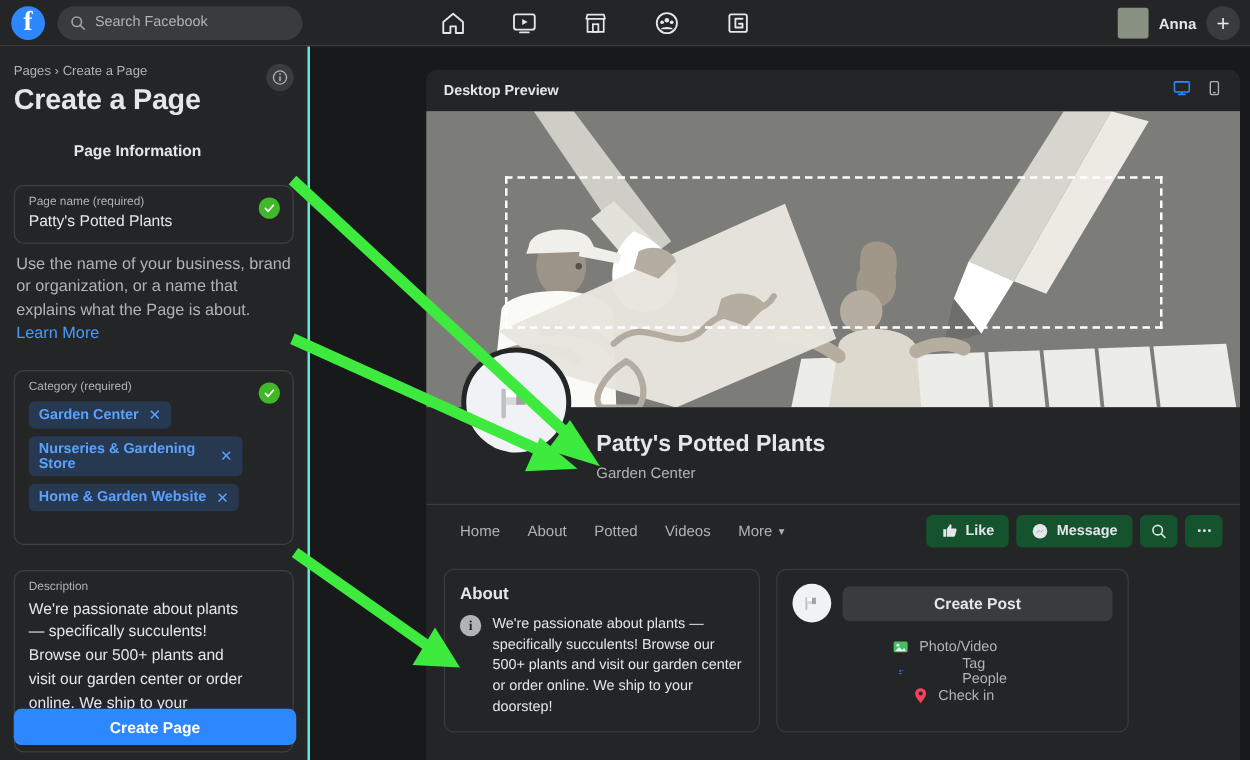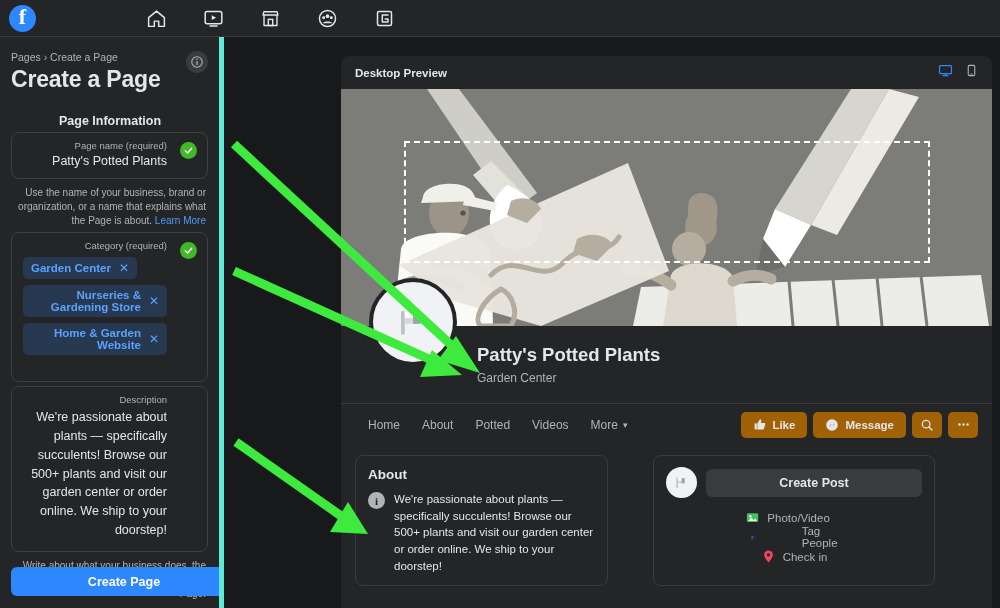--- a/index.html
+++ b/index.html
@@ -51,46 +51,46 @@
   }
   .user-name { color: #e4e6eb; font-size: 12px; font-weight: bold; }
   .plus-btn {
     width: 27px; height: 27px; border-radius: 50%; background: #3a3b3c;
     display: flex; align-items: center; justify-content: center;
     color: #e4e6eb; font-size: 18px; line-height: 1;
   }
 
   
   .left-panel {
-    position: absolute; top: 37px; left: 0; width: 224px; height: 571px;
-    background: #242526; border-right: 5px solid #5eead4;
+    position: absolute; top: 37px; left: 0; width: 248px; height: 571px;
+    background: #242526; border-right: 2px solid #5eead4;
     padding: 14px 11px 0 11px; overflow: hidden;
   }
   .breadcrumb { color: #b0b3b8; font-size: 10.5px; }
   .page-title { color: #e4e6eb; font-size: 23px; font-weight: bold; margin-top: 3px; letter-spacing: -.2px;}
   .info-circle {
     position: absolute; right: 11px; top: 14px;
     width: 22px; height: 22px; border-radius: 50%; background: #3a3b3c;
     display: flex; align-items: center; justify-content: center;
   }
   .section-title { color: #e4e6eb; font-size: 12.5px; font-weight: bold; margin-top: 21px; margin-left: 48px; }
 
   .field {
-    position: relative; margin-top: 4px; border: 1px solid #3e4042; border-radius: 8px;
-    background: #242526; padding: 7px 40px 8px 11px; text-align: right;
+    position: relative; margin-top: 20px; border: 1px solid #3e4042; border-radius: 8px;
+    background: #242526; padding: 7px 40px 8px 11px;
   }
   .field-label { color: #b0b3b8; font-size: 9.5px; }
   .field-value { color: #e4e6eb; font-size: 12.5px; margin-top: 2px; line-height: 1.35; }
   .check-badge {
     position: absolute; right: 10px; top: 9px;
     width: 17px; height: 17px; border-radius: 50%; background: #42b72a;
     display: flex; align-items: center; justify-content: center;
   }
   .helper {
-    color: #b0b3b8; font-size: 10px; line-height: 1.42; margin-top: 7px; padding: 0 2px; text-align: right;
+    color: #b0b3b8; font-size: 13px; line-height: 1.42; margin-top: 7px; padding: 0 2px;
   }
   .helper a { color: #4a9bff; text-decoration: none; }
 
   .chips { margin-top: 6px; display: flex; flex-direction: column; align-items: flex-start; gap: 6px; }
   .chip {
     background: #263951; color: #5ba2ff; border-radius: 5px;
     font-size: 11.5px; font-weight: bold; padding: 4px 8px;
     display: inline-flex; align-items: center; gap: 8px;
   }
   .chip .x { font-size: 12px; font-weight: normal; }
@@ -137,40 +137,40 @@
   .page-cat { position: absolute; left: 136px; top: 45px; color: #b0b3b8; font-size: 12px; }
 
   .tabbar {
     height: 42px; border-top: 1px solid #3a3b3c; display: flex; align-items: center;
     padding: 0 14px; position: relative; text-align: right;
   }
   .tabs { display: flex; align-items: center; gap: 22px; margin-left: 13px; }
   .tab { color: #b0b3b8; font-size: 12px; display: flex; align-items: center; gap: 5px; }
   .tab-actions { position: absolute; right: 14px; display: flex; align-items: center; gap: 6px; }
   .act-btn {
-    height: 26px; background: #a16207; border-radius: 5px; color: #e4e6eb;
+    height: 26px; background: #14532d; border-radius: 5px; color: #e4e6eb;
     font-size: 11.5px; font-weight: bold; display: flex; align-items: center;
     justify-content: center; gap: 6px; padding: 0 12px;
   }
   .act-btn.icon-only { width: 30px; padding: 0; }
 
   .content-row { display: flex; gap: 13px; padding: 10px 14px 0 14px; }
   .card { background: #242526; border: 1px solid #3a3b3c; border-radius: 8px; padding: 11px 12px; }
   .about-card { width: 253px; }
   .about-title { color: #e4e6eb; font-size: 13.5px; font-weight: bold; }
   .about-body { display: flex; gap: 9px; margin-top: 9px; }
   .about-icon {
     width: 17px; height: 17px; border-radius: 50%; background: #b0b3b8;
     flex: 0 0 auto; display: flex; align-items: center; justify-content: center;
     color: #242526; font-size: 11px; font-weight: bold;
     font-family: "Liberation Serif", serif; margin-top: 1px;
   }
   .about-text { color: #e4e6eb; font-size: 11.5px; line-height: 1.45; }
 
-  .post-card { width: 282px; margin-left: 32px; }
+  .post-card { width: 282px; }
   .post-top { display: flex; align-items: center; gap: 9px; }
   .post-avatar {
     width: 31px; height: 31px; border-radius: 50%; background: #f0f2f5;
     flex: 0 0 auto; display: flex; align-items: center; justify-content: center;
   }
   .post-input {
     flex: 1; height: 28px; background: #3a3b3c; border-radius: 6px;
     display: flex; align-items: center; justify-content: center;
     color: #e4e6eb; font-size: 12.5px; font-weight: bold;
   }
@@ -185,20 +185,27 @@
 </head>
 <body>
 
 <div id="app">
 
   <div class="topbar">
     <div class="fb-logo">
       <span>f</span>
     </div>
 
+    <div class="search-box">
+      <svg class="s-icon" viewBox="0 0 24 24">
+        <circle cx="10" cy="10" r="7" fill="none" stroke="#b0b3b8" stroke-width="2.4"></circle>
+        <line x1="15" y1="15" x2="21" y2="21" stroke="#b0b3b8" stroke-width="2.4" stroke-linecap="round"></line>
+      </svg>
+      <span class="s-text">Search Facebook</span>
+    </div>
 
     <div class="nav-center">
       <div class="nav-item">
         <svg viewBox="0 0 24 24">
           <path d="M3 11 L12 3.5 L21 11 L21 21 L14.5 21 L14.5 15 L9.5 15 L9.5 21 L3 21 Z" fill="none" stroke="#e4e6eb" stroke-width="1.7" stroke-linejoin="round"></path>
         </svg>
       </div>
       <div class="nav-item">
         <svg viewBox="0 0 24 24">
           <rect x="2.5" y="4" width="19" height="14" rx="2.2" fill="none" stroke="#e4e6eb" stroke-width="1.7"></rect>
@@ -223,20 +230,27 @@
         </svg>
       </div>
       <div class="nav-item">
         <svg viewBox="0 0 24 24">
           <rect x="4" y="4" width="16" height="16" rx="1.8" fill="none" stroke="#e4e6eb" stroke-width="1.7"></rect>
           <path d="M16 8 L9.5 8 L9.5 16 L16 16 L16 12.6 L12.8 12.6" fill="none" stroke="#e4e6eb" stroke-width="1.7" stroke-linejoin="round" stroke-linecap="round"></path>
         </svg>
       </div>
     </div>
 
+    <div class="topbar-right">
+      <div class="avatar-sq"></div>
+      <span class="user-name">Anna</span>
+      <div class="plus-btn">
+        <span>+</span>
+      </div>
+    </div>
   </div>
 
   <div class="left-panel">
     <div class="breadcrumb">Pages › Create a Page</div>
     <div class="page-title">Create a Page</div>
     <div class="info-circle">
       <svg viewBox="0 0 24 24" width="14" height="14">
         <circle cx="12" cy="12" r="9" fill="none" stroke="#b0b3b8" stroke-width="1.8"></circle>
         <circle cx="12" cy="7.4" r="1.3" fill="#b0b3b8"></circle>
         <rect x="10.9" y="10.2" width="2.2" height="7" rx="1" fill="#b0b3b8"></rect>

